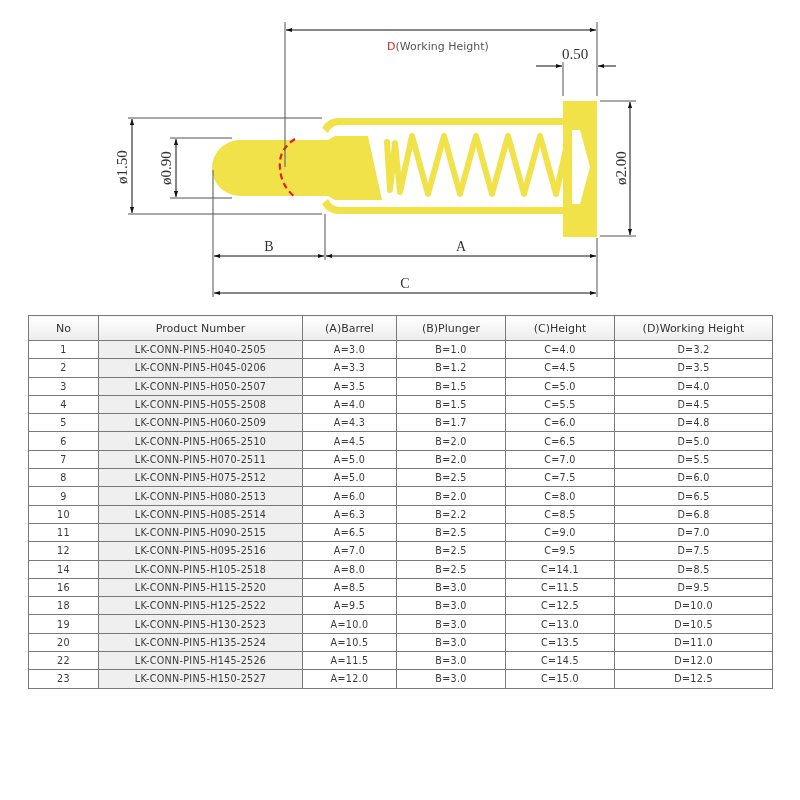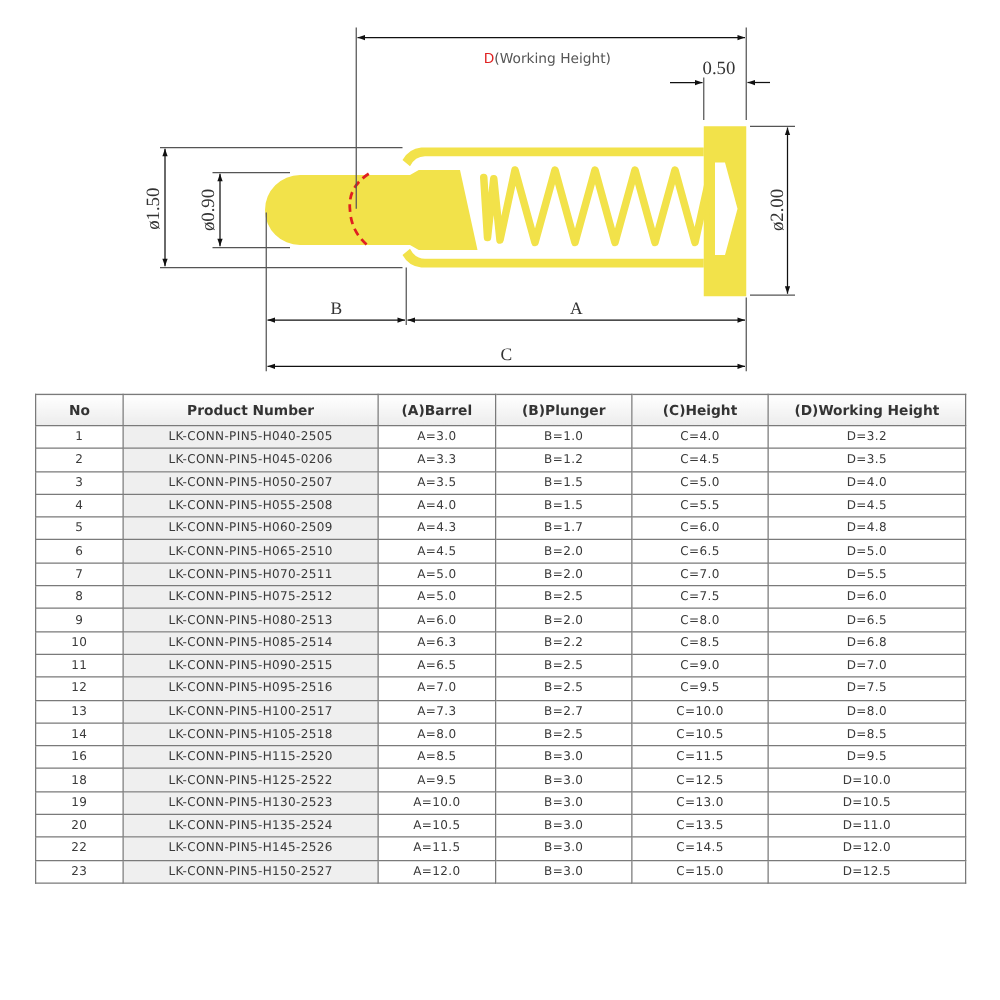--- a/index.html
+++ b/index.html
@@ -2,21 +2,21 @@
 <html><head>
 <meta charset="utf-8">
 <style>
   html, body { margin:0; padding:0; background:#ffffff; }
   body { width:800px; height:800px; position:relative; overflow:hidden; font-family:"DejaVu Sans", sans-serif; }
   #drawing { position:absolute; left:0; top:0; width:800px; height:305px; }
   .dim-text { font-family:"Liberation Serif", serif; fill:#333; }
   .lbl-text { font-family:"DejaVu Sans", sans-serif; fill:#555; }
   #spec-table { position:absolute; left:28px; top:315px; width:744px; border-collapse:collapse; table-layout:fixed; }
   #spec-table th, #spec-table td { border:1.5px solid #7a7a7a; text-align:center; padding:0; color:#3a3a3a; white-space:nowrap; overflow:hidden; }
-  #spec-table th { height:24px; font-size:11px; font-weight:bold; color:#333; background:linear-gradient(#ffffff,#ececec); }
+  #spec-table th { height:24px; font-size:11px; font-weight:normal; color:#333; background:linear-gradient(#ffffff,#ececec); }
   #spec-table td { height:17.3px; font-size:9.6px; letter-spacing:0.3px; }
   #spec-table td.pn { background:#efefef;margin-left:26px; }
 </style>
 </head>
 <body>
 
 <svg id="drawing" viewBox="0 0 800 305" xmlns="http://www.w3.org/2000/svg">
   <defs>
     <marker id="arr" viewBox="0 0 10 10" refX="10" refY="5" markerWidth="9" markerHeight="6" orient="auto-start-reverse" markerUnits="userSpaceOnUse">
       <path d="M0,1.5 L10,5 L0,8.5 z" fill="#111"></path>
@@ -195,33 +195,25 @@
       </tr>
       <tr>
         <td>12</td>
         <td class="pn">LK-CONN-PIN5-H095-2516</td>
         <td>A=7.0</td>
         <td>B=2.5</td>
         <td>C=9.5</td>
         <td>D=7.5</td>
       </tr>
       <tr>
-        <td>13</td>
-        <td class="pn">LK-CONN-PIN5-H100-2517</td>
-        <td>A=7.3</td>
-        <td>B=2.7</td>
-        <td>C=10.0</td>
-        <td>D=8.0</td>
-      </tr>
-      <tr>
         <td>14</td>
         <td class="pn">LK-CONN-PIN5-H105-2518</td>
         <td>A=8.0</td>
         <td>B=2.5</td>
-        <td>C=10.5</td>
+        <td>C=14.1</td>
         <td>D=8.5</td>
       </tr>
       <tr>
         <td>16</td>
         <td class="pn">LK-CONN-PIN5-H115-2520</td>
         <td>A=8.5</td>
         <td>B=3.0</td>
         <td>C=11.5</td>
         <td>D=9.5</td>
       </tr>

